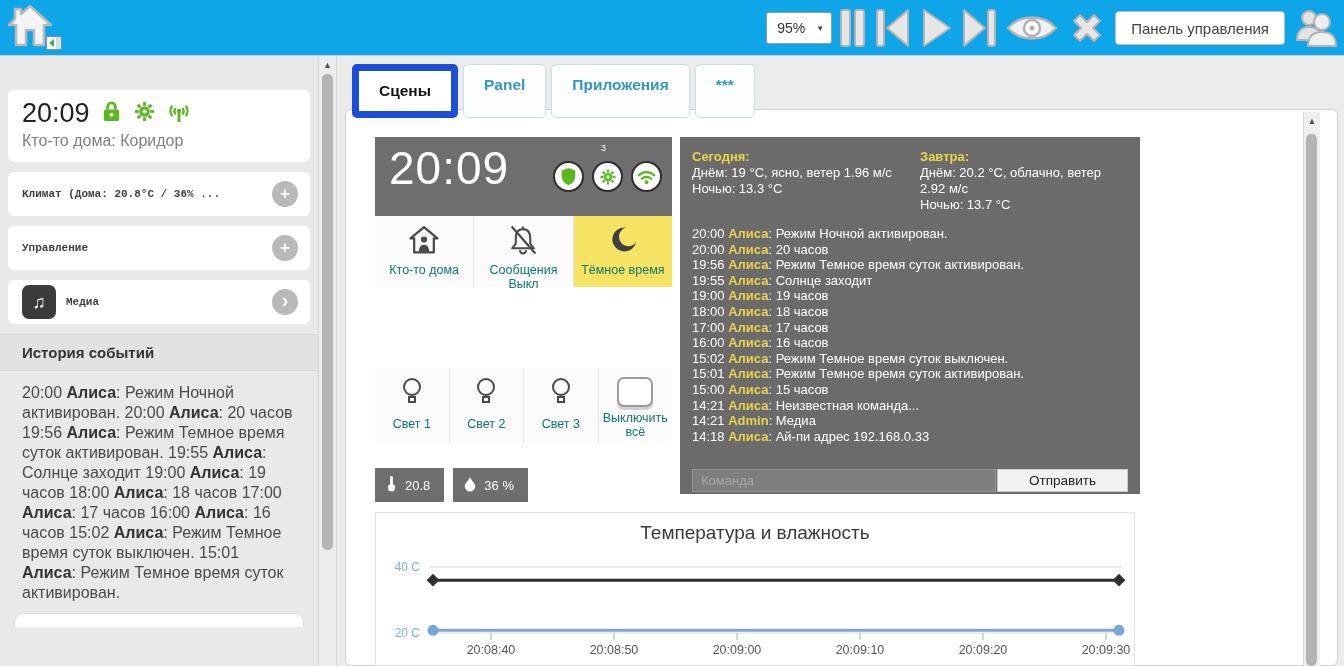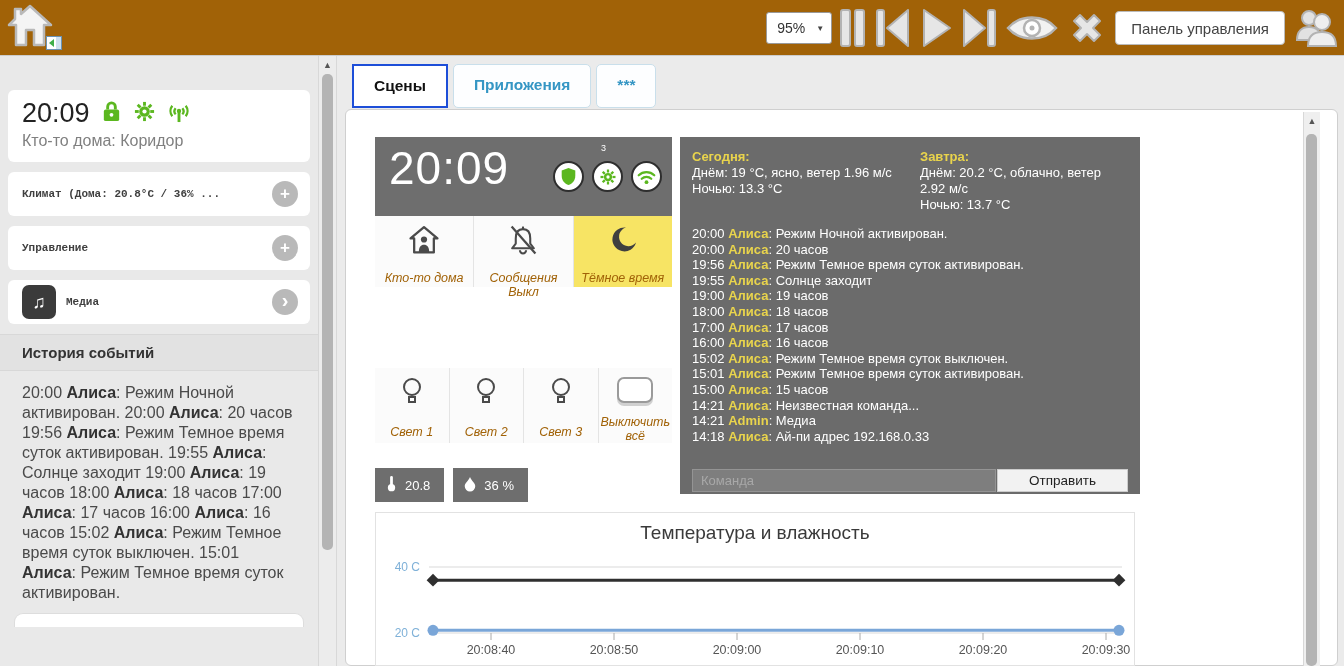--- a/index.html
+++ b/index.html
@@ -1,21 +1,21 @@
 <!DOCTYPE html>
 <html><head>
 <meta charset="utf-8">
 <style>
   * { margin:0; padding:0; box-sizing:border-box; }
   html,body { background:#fff; }
   body { font-family:"Liberation Sans", sans-serif; }
   #screen { position:relative; width:1344px; height:666px; overflow:hidden; background:#ebebeb; }
 
   
-  .topbar { position:absolute; left:0; top:0; width:1344px; height:56px; background:#a16207; border-bottom:1px solid #ccc; }
+  .topbar { position:absolute; left:0; top:0; width:1344px; height:56px; background:#0ea5e9; border-bottom:1px solid #ccc; }
   .home-ic { position:absolute; left:6px; top:2px; cursor:pointer; }
   .toggle-ic { position:absolute; left:46px; top:36px; cursor:pointer; }
   .tb-right { position:absolute; right:4px; top:6px; height:44px; display:flex; align-items:center; gap:7px; }
   .zoom-box { width:66px; height:32px; border:1px solid #999; border-radius:3px; background:#fff; display:flex; align-items:center; justify-content:space-between; padding:0 7px 0 10px; font-size:14px; color:#333; cursor:pointer; }
   .zoom-box .arr { font-size:8px; color:#444; }
   .tb-ic { display:flex; align-items:center; cursor:pointer; }
   .panel-btn { height:34px; padding:0 15px; background:#fff; border:1px solid #bbb; border-radius:4px; font-size:15px; color:#444; display:flex; align-items:center; cursor:pointer; white-space:nowrap; }
 
   
   .sidebar { position:absolute; left:0; top:56px; width:318px; height:610px; background:#e9e9e9; padding:34px 8px 0; overflow:hidden; }
@@ -39,37 +39,37 @@
   .vs-arrow { text-align:center; font-size:9px; color:#555; padding-top:4px; cursor:pointer; }
   .vs-thumb { position:absolute; left:3px; width:11px; background:#b4b4b4; border-radius:5px; cursor:pointer; }
   #scroll-left { left:318px; top:56px; width:19px; height:610px; }
   #scroll-left .vs-thumb { top:18px; height:476px; }
   #scroll-right { left:1303px; top:112px; width:17px; height:554px; background:#efefef; border-right:none; }
   #scroll-right .vs-thumb { top:22px; height:532px; left:2px; }
 
   
   .tabs { position:absolute; left:352px; top:64px; display:flex; gap:5px; z-index:3; }
   .tab { border-radius:5px 5px 5px 5px; padding:11px 20px; font-size:15.5px; font-weight:bold; cursor:pointer; }
-  .tab.active { background:#fff; border:2px solid #1d4ed8; color:#111; border-radius:0; }
+  .tab.active { background:#fff; border:7px solid #1d4ed8; color:#111; border-radius:5px; }
   .tab.idle { background:#fdfeff; border:1px solid #c9dfeb; color:#3596c4; }
   .main-panel { position:absolute; left:345px; top:109px; width:993px; height:557px; background:#fff; border:1px solid #cfcfcf; border-radius:6px; }
 
   
   .clock-card { position:absolute; left:375px; top:137px; width:297px; height:79px; background:#6e6e6e; }
   .clock-time { position:absolute; left:14px; top:4px; font-size:46px; color:#fff; letter-spacing:1px; }
   .clock-circles { position:absolute; right:10px; top:24px; display:flex; gap:8px; }
   .cbtn { width:31px; height:31px; border-radius:50%; background:#fff; border:2px solid #2e2e2e; display:flex; align-items:center; justify-content:center; cursor:pointer; }
   .clock-badge { position:absolute; right:66px; top:6px; font-size:9px; color:#fff; }
 
   
   .btn-row { position:absolute; width:297px; display:flex; background:#fbfbfb; }
   .cell { flex:1 1 0; display:flex; flex-direction:column; align-items:center; padding-top:9px; border-right:1px solid #e4e4e4; cursor:pointer; background:#fbfbfb; }
   .cell:last-child { border-right:none; }
   .cell.active { background:#f7e464; }
-  .cell .lbl { font-size:12.5px; color:#a16207; line-height:14px; text-align:center; margin-top:12px;font-style:italic; }
+  .cell .lbl { font-size:12.5px; color:#0f766e; line-height:14px; text-align:center; margin-top:4px; }
   #scene-row { left:375px; top:216px; height:71px; }
   #light-row { left:375px; top:368px; height:75px; }
   .sq-ic { width:36px; height:30px; background:#fff; border:2px solid #9a9a9a; border-radius:7px; box-shadow:0 3px 0 #d0d0d0; }
 
   
   .badges { position:absolute; left:375px; top:468px; display:flex; gap:9px; }
   .badge { height:34px; background:#6e6e6e; display:flex; align-items:center; gap:7px; padding:0 14px 0 10px; color:#fff; font-size:13px; }
 
   
   .log-panel { position:absolute; left:680px; top:137px; width:460px; height:357px; background:#6b6b6b; padding:12px 12px 10px; color:#fff; font-size:13px; }
@@ -224,20 +224,21 @@
     <div class="stub-card"></div>
   </div>
 
   <div class="vscroll" id="scroll-left">
     <div class="vs-arrow">▲</div>
     <div class="vs-thumb"></div>
   </div>
 
   <div class="tabs">
     <div class="tab active">Сцены</div>
+    <div class="tab idle">Panel</div>
     <div class="tab idle">Приложения</div>
     <div class="tab idle">***</div>
   </div>
 
   <div class="main-panel"></div>
 
   <div class="clock-card">
     <div class="clock-time">20:09</div>
     <div class="clock-badge">3</div>
     <div class="clock-circles">

